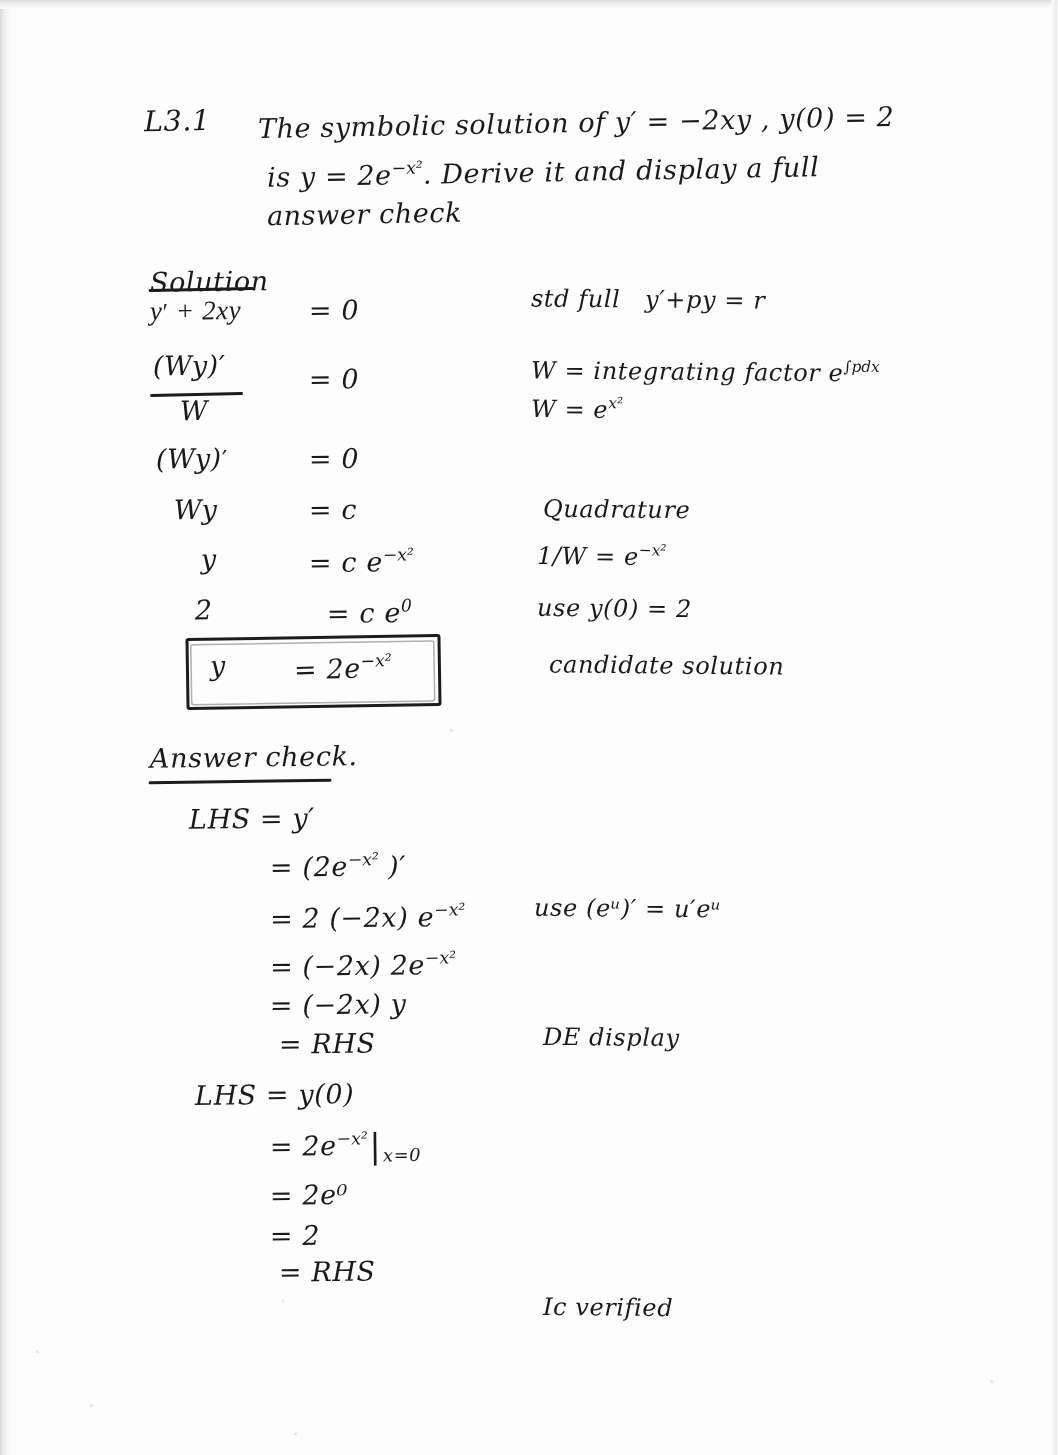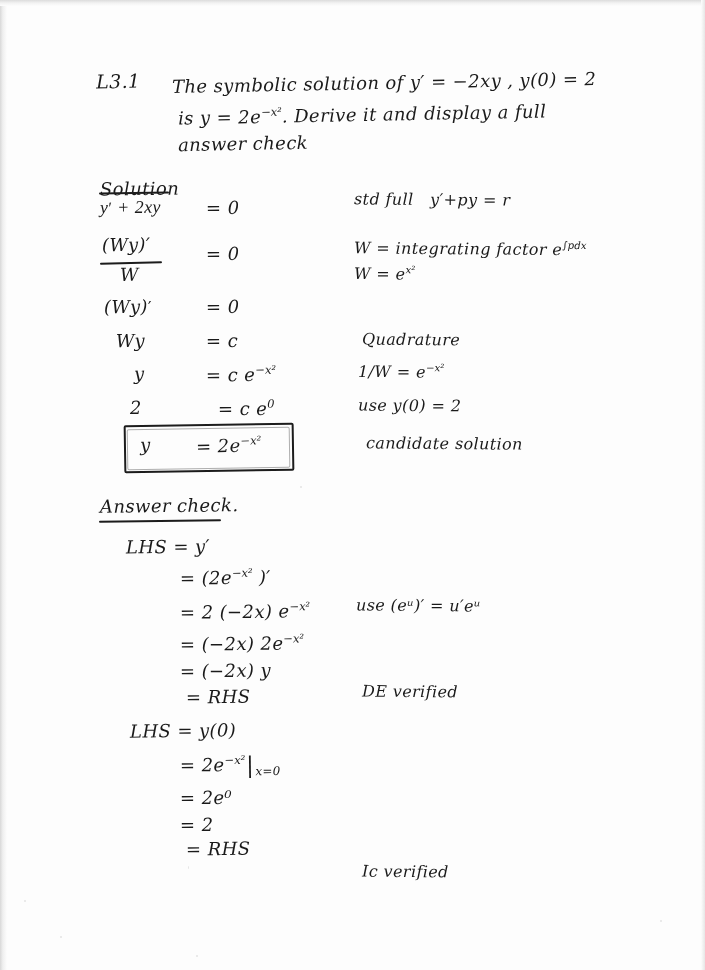--- a/index.html
+++ b/index.html
@@ -214,21 +214,21 @@
   </div>
   <div class="hw sz-sm tilt4" style="left:356px; top:596px;">use  (eᵘ)′ = u′eᵘ</div>
 
   <div class="hw sz-md tilt2" style="left:180px; top:632px;">
     <span>= (−2x) 2e</span><sup>−x²</sup>
   </div>
 
   <div class="hw sz-md tilt2" style="left:180px; top:660px;">= (−2x) y</div>
 
   <div class="hw sz-md tilt2" style="left:186px; top:686px;">= RHS</div>
-  <div class="hw sz-sm tilt4" style="left:362px; top:682px;">DE  verified</div>
+  <div class="hw sz-sm tilt4" style="left:362px; top:682px;">DE  display</div>
 
   <div class="hw sz-md tilt2" style="left:130px; top:720px;">LHS =  y(0)</div>
 
   <div class="hw sz-md tilt2" style="left:180px; top:752px;">
     <span>= 2e</span><sup>−x²</sup><span class="eval-bar">|</span><sub>x=0</sub>
   </div>
 
   <div class="hw sz-md tilt2" style="left:180px; top:787px;">= 2e⁰</div>
 
   <div class="hw sz-md tilt2" style="left:180px; top:814px;">= 2</div>

